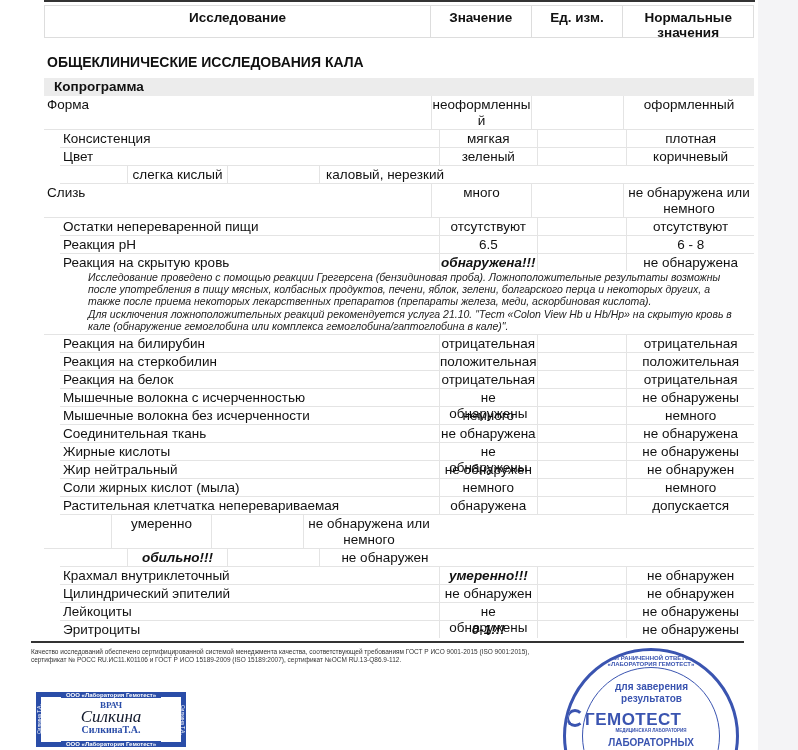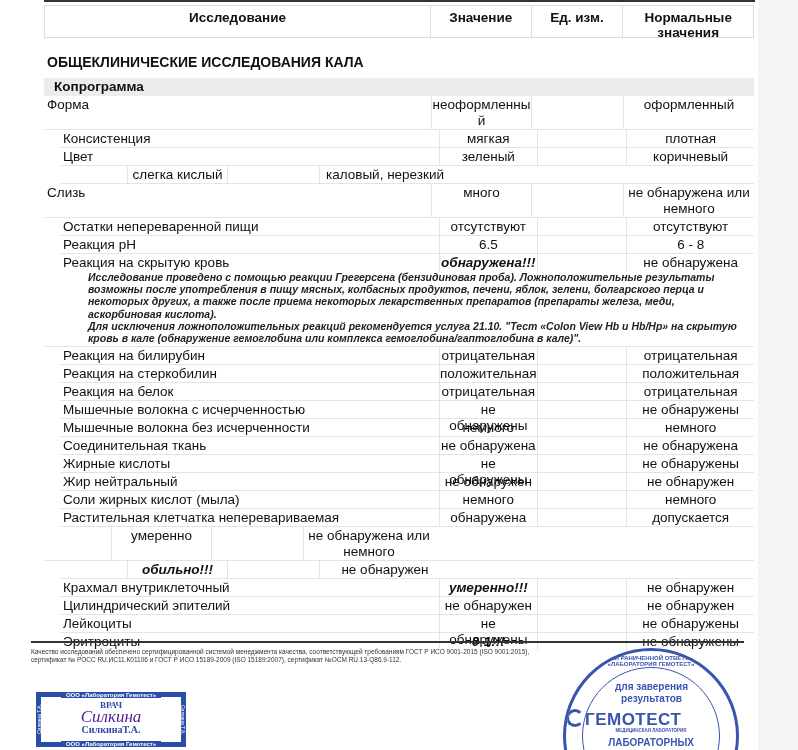--- a/index.html
+++ b/index.html
@@ -48,21 +48,21 @@
   }
   .row .name { width: 320px; padding-left: 3px; box-sizing: border-box; padding-top: 1px; }
   .row .val { width: 101px; margin-left: 67px; border-left: 1px solid #e4e4e4; border-right: 1px solid #e4e4e4; text-align: center; box-sizing: border-box; padding-top: 1px; }
   .row .unit { width: 92px; border-right: 1px solid #e4e4e4; box-sizing: border-box; }
   .row .norm { width: 130px; text-align: center; box-sizing: border-box; padding-top: 1px; }
   .row.h1 { height: 17px; margin-left: 16px; }
   .row.h2 { height: 33px; }
   .val.flag { font-weight: bold; font-style: italic; }
   .note {
     padding-left: 44px; font-style: italic; font-size: 10.5px; line-height: 12.2px; color: #222;
-    border-bottom: 1px solid #e4e4e4; padding-bottom: 2px; padding-right: 10px; font-weight: bold;
+    border-bottom: 1px solid #e4e4e4; padding-bottom: 2px; padding-right: 10px;
   }
   .note p { margin: 0; text-indent: 0; }
   .footer-rule {
     position: absolute; left: 31px; top: 641px; width: 713px; height: 2px; background: #333;
   }
   .footer-text {
     position: absolute; left: 31px; top: 648px; width: 520px; font-size: 6.5px; line-height: 8px; color: #333;
   }
   .doctor-stamp {
     position: absolute; left: 36px; top: 692px; width: 150px; height: 55px;
@@ -71,21 +71,21 @@
   }
   .doctor-stamp .top-ring, .doctor-stamp .bot-ring {
     position: absolute; left: 20px; right: 20px; font-size: 6px; color: #fff; background: #2a4da8; line-height: 6px; font-weight: bold;
   }
   .doctor-stamp .top-ring { top: -5px; }
   .doctor-stamp .bot-ring { bottom: -5px; }
   .doctor-stamp .side { position: absolute; top: 6px; bottom: 6px; width: 6px; font-size: 5px; color: #fff; writing-mode: vertical-rl; }
   .doctor-stamp .side.l { left: -5px; transform: rotate(180deg); }
   .doctor-stamp .side.r { right: -5px; }
   .doctor-stamp .title { font-size: 9px; font-weight: bold; margin-top: 3px; font-family: "Liberation Serif", serif; }
-  .doctor-stamp .sig { font-family: "Liberation Serif", serif; font-style: italic; font-size: 17px; line-height: 14px; color: #4c1d95; }
+  .doctor-stamp .sig { font-family: "Liberation Serif", serif; font-style: italic; font-size: 17px; line-height: 14px; color: #0f172a; }
   .doctor-stamp .name { font-size: 10px; font-weight: bold; font-family: "Liberation Serif", serif; }
   .lab-seal {
     position: absolute; left: 563px; top: 648px; width: 176px; height: 176px;
     border-radius: 50%; border: 3px solid #3a54b0; box-sizing: border-box; color: #3a54b0; overflow: hidden;
   }
   .lab-seal .inner {
     position: absolute; left: 16px; top: 16px; right: 16px; bottom: 16px;
     border-radius: 50%; border: 1.5px solid #3a54b0;
   }
   .lab-seal .ringtxt {

